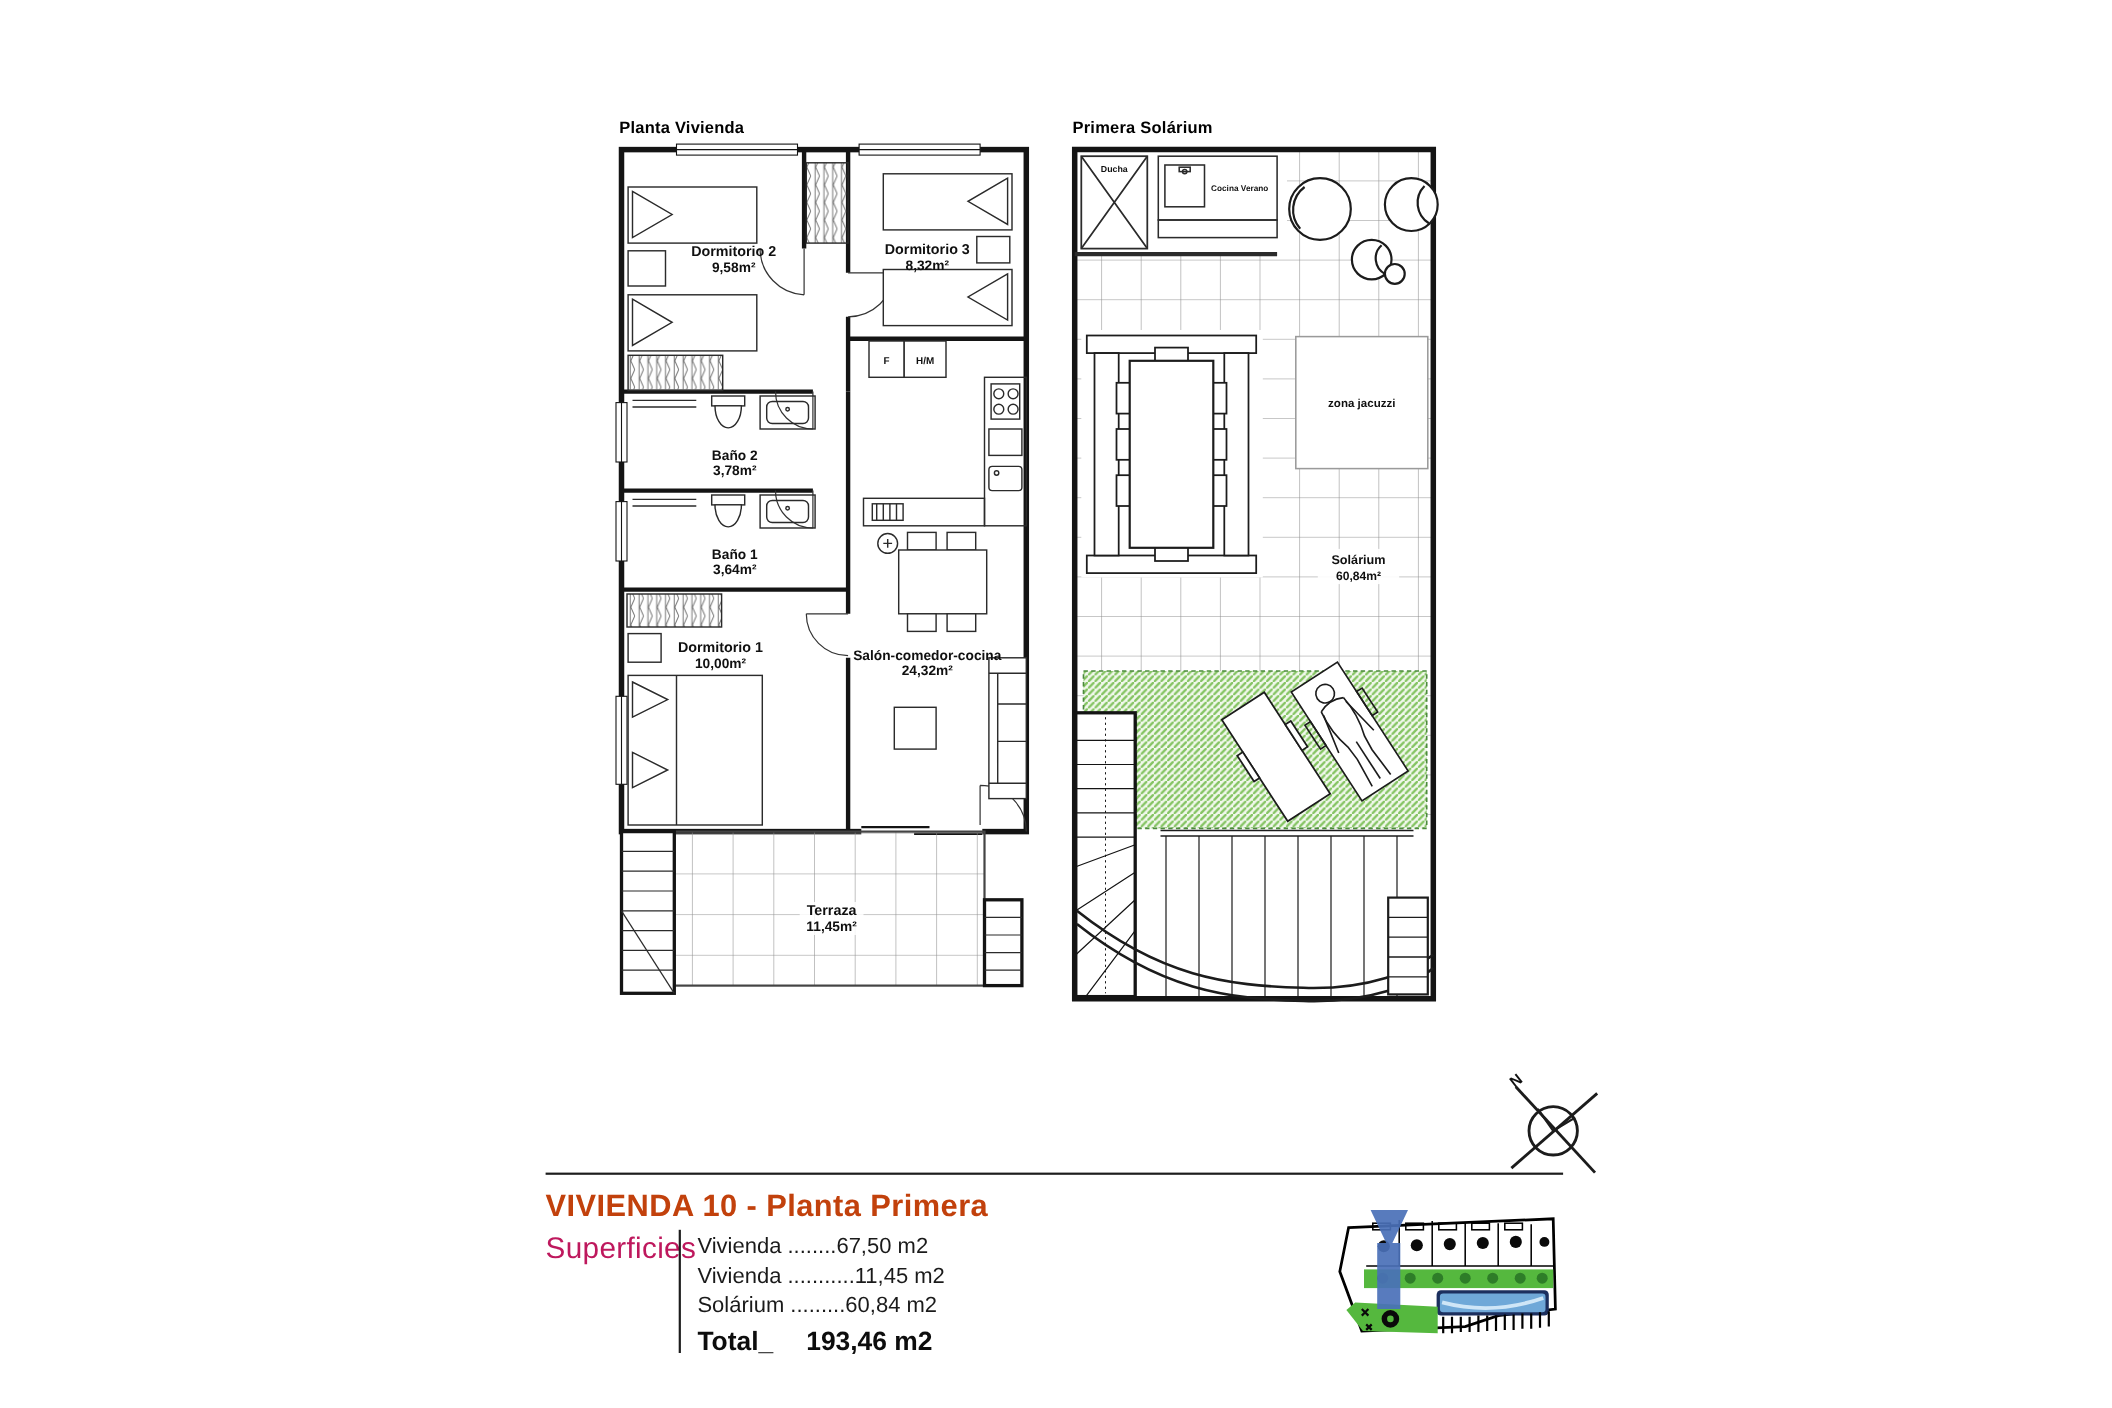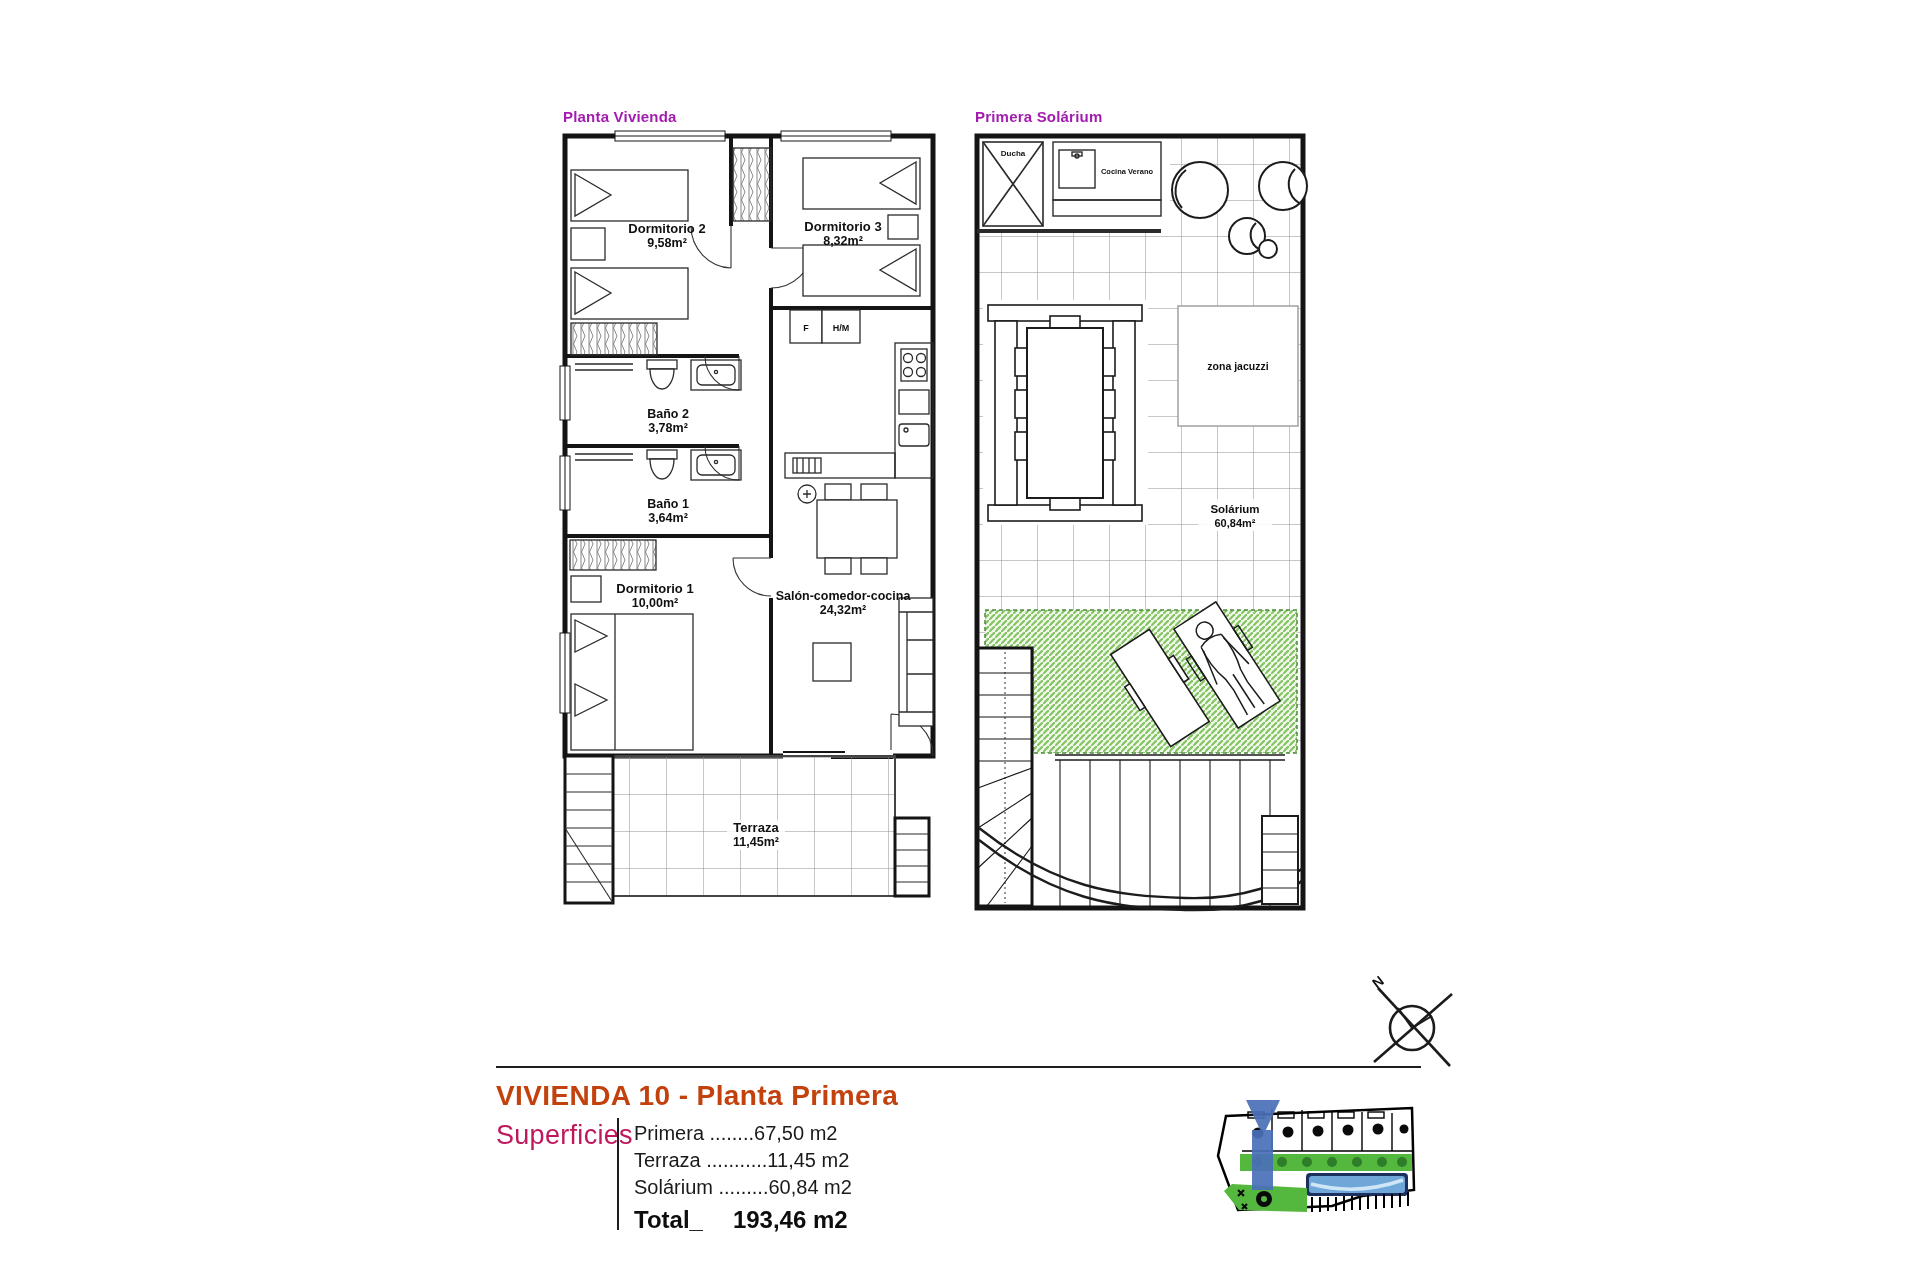--- a/index.html
+++ b/index.html
@@ -1,19 +1,19 @@
 <!DOCTYPE html>
 <html><head>
 <meta charset="utf-8">
 <style>
   html,body{margin:0;padding:0}
   body{width:1920px;height:1280px;position:relative;background:#ffffff;
        font-family:"Liberation Sans",sans-serif;color:#111;overflow:hidden}
   .abs{position:absolute}
-  .plan-title{font-size:15px;font-weight:700;letter-spacing:.2px;color:#a21caf}
+  .plan-title{font-size:15px;font-weight:700;letter-spacing:.2px;color:#000000}
   svg{display:block}
   svg text{font-family:"Liberation Sans",sans-serif;font-weight:700;fill:#101010}
   .disclaimer{font-family:"DejaVu Sans Mono",monospace;font-size:16px;line-height:30px;
               color:#3f3f3f;letter-spacing:1.1px;word-spacing:5px}
   .sep{background:#1d1d1d;height:2px}
   .main-title{font-size:28px;font-weight:700;letter-spacing:.4px;color:#c2410c}
   .superficies{font-size:27px;font-weight:400;color:#be185d;letter-spacing:.3px}
   .vbar{background:#1d1d1d;width:2px}
   .surf-rows{font-size:20px;font-weight:500;line-height:27px;color:#1a1a1a}
   .total-row{font-size:24px;font-weight:700;margin-top:5px;color:#0d0d0d}
@@ -306,22 +306,22 @@
 
 <div class="abs sep" style="left:496px;top:1066px;width:925px"></div>
 
 <div class="abs main-title" style="left:496px;top:1080px">VIVIENDA 10 - Planta Primera</div>
 
 <div class="abs superficies" style="left:496px;top:1120px">Superficies</div>
 
 <div class="abs vbar" style="left:617px;top:1118px;height:112px"></div>
 
 <div class="abs surf-rows" style="left:634px;top:1120px">
-  <div>Primera ........67,50 m2</div>
-  <div>Terraza ...........11,45 m2</div>
+  <div>Vivienda ........67,50 m2</div>
+  <div>Vivienda ...........11,45 m2</div>
   <div>Solárium .........60,84 m2</div>
   <div class="total-row">
     <span>Total_</span><span class="tval">193,46 m2</span>
   </div>
 </div>
 
 <svg class="abs" style="left:1212px;top:1096px" width="215" height="140" viewBox="0 0 215 140">
   <g>
     <path d="M14,20 L200,12 L202,94 L150,100 L120,110 L26,114 L6,60 Z" fill="#fff" stroke="#000" stroke-width="2.5"></path>
   </g>

